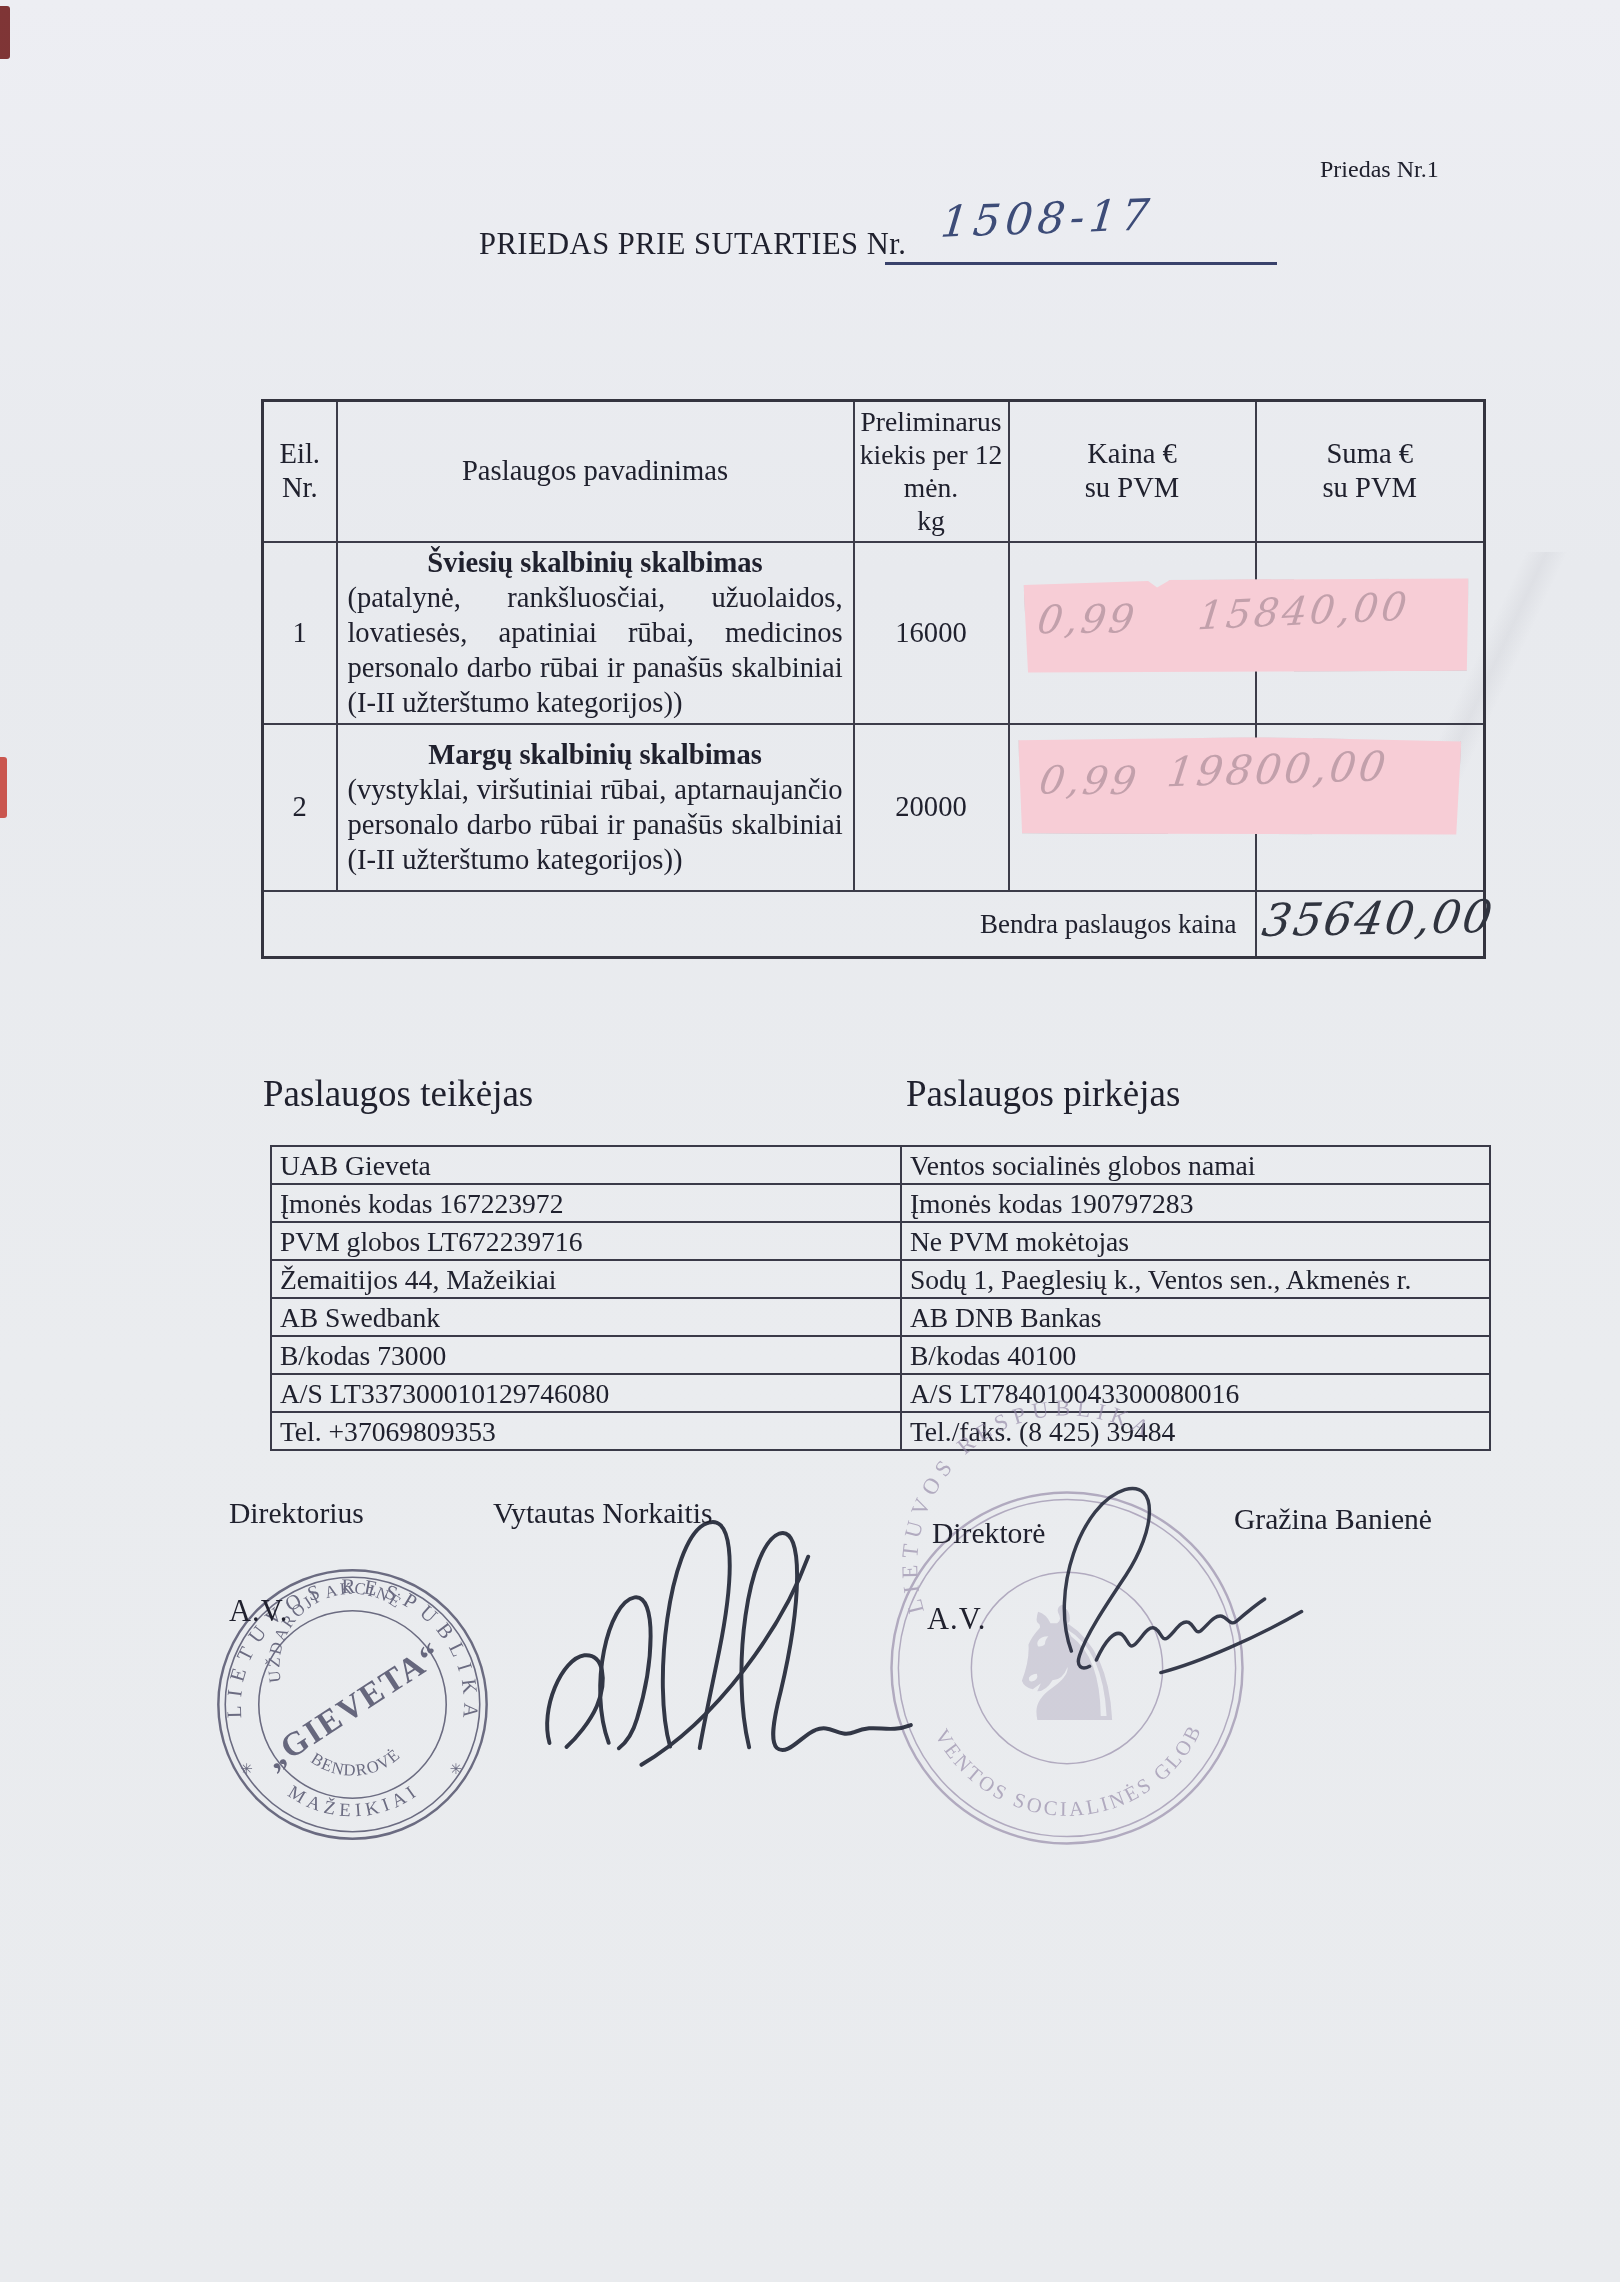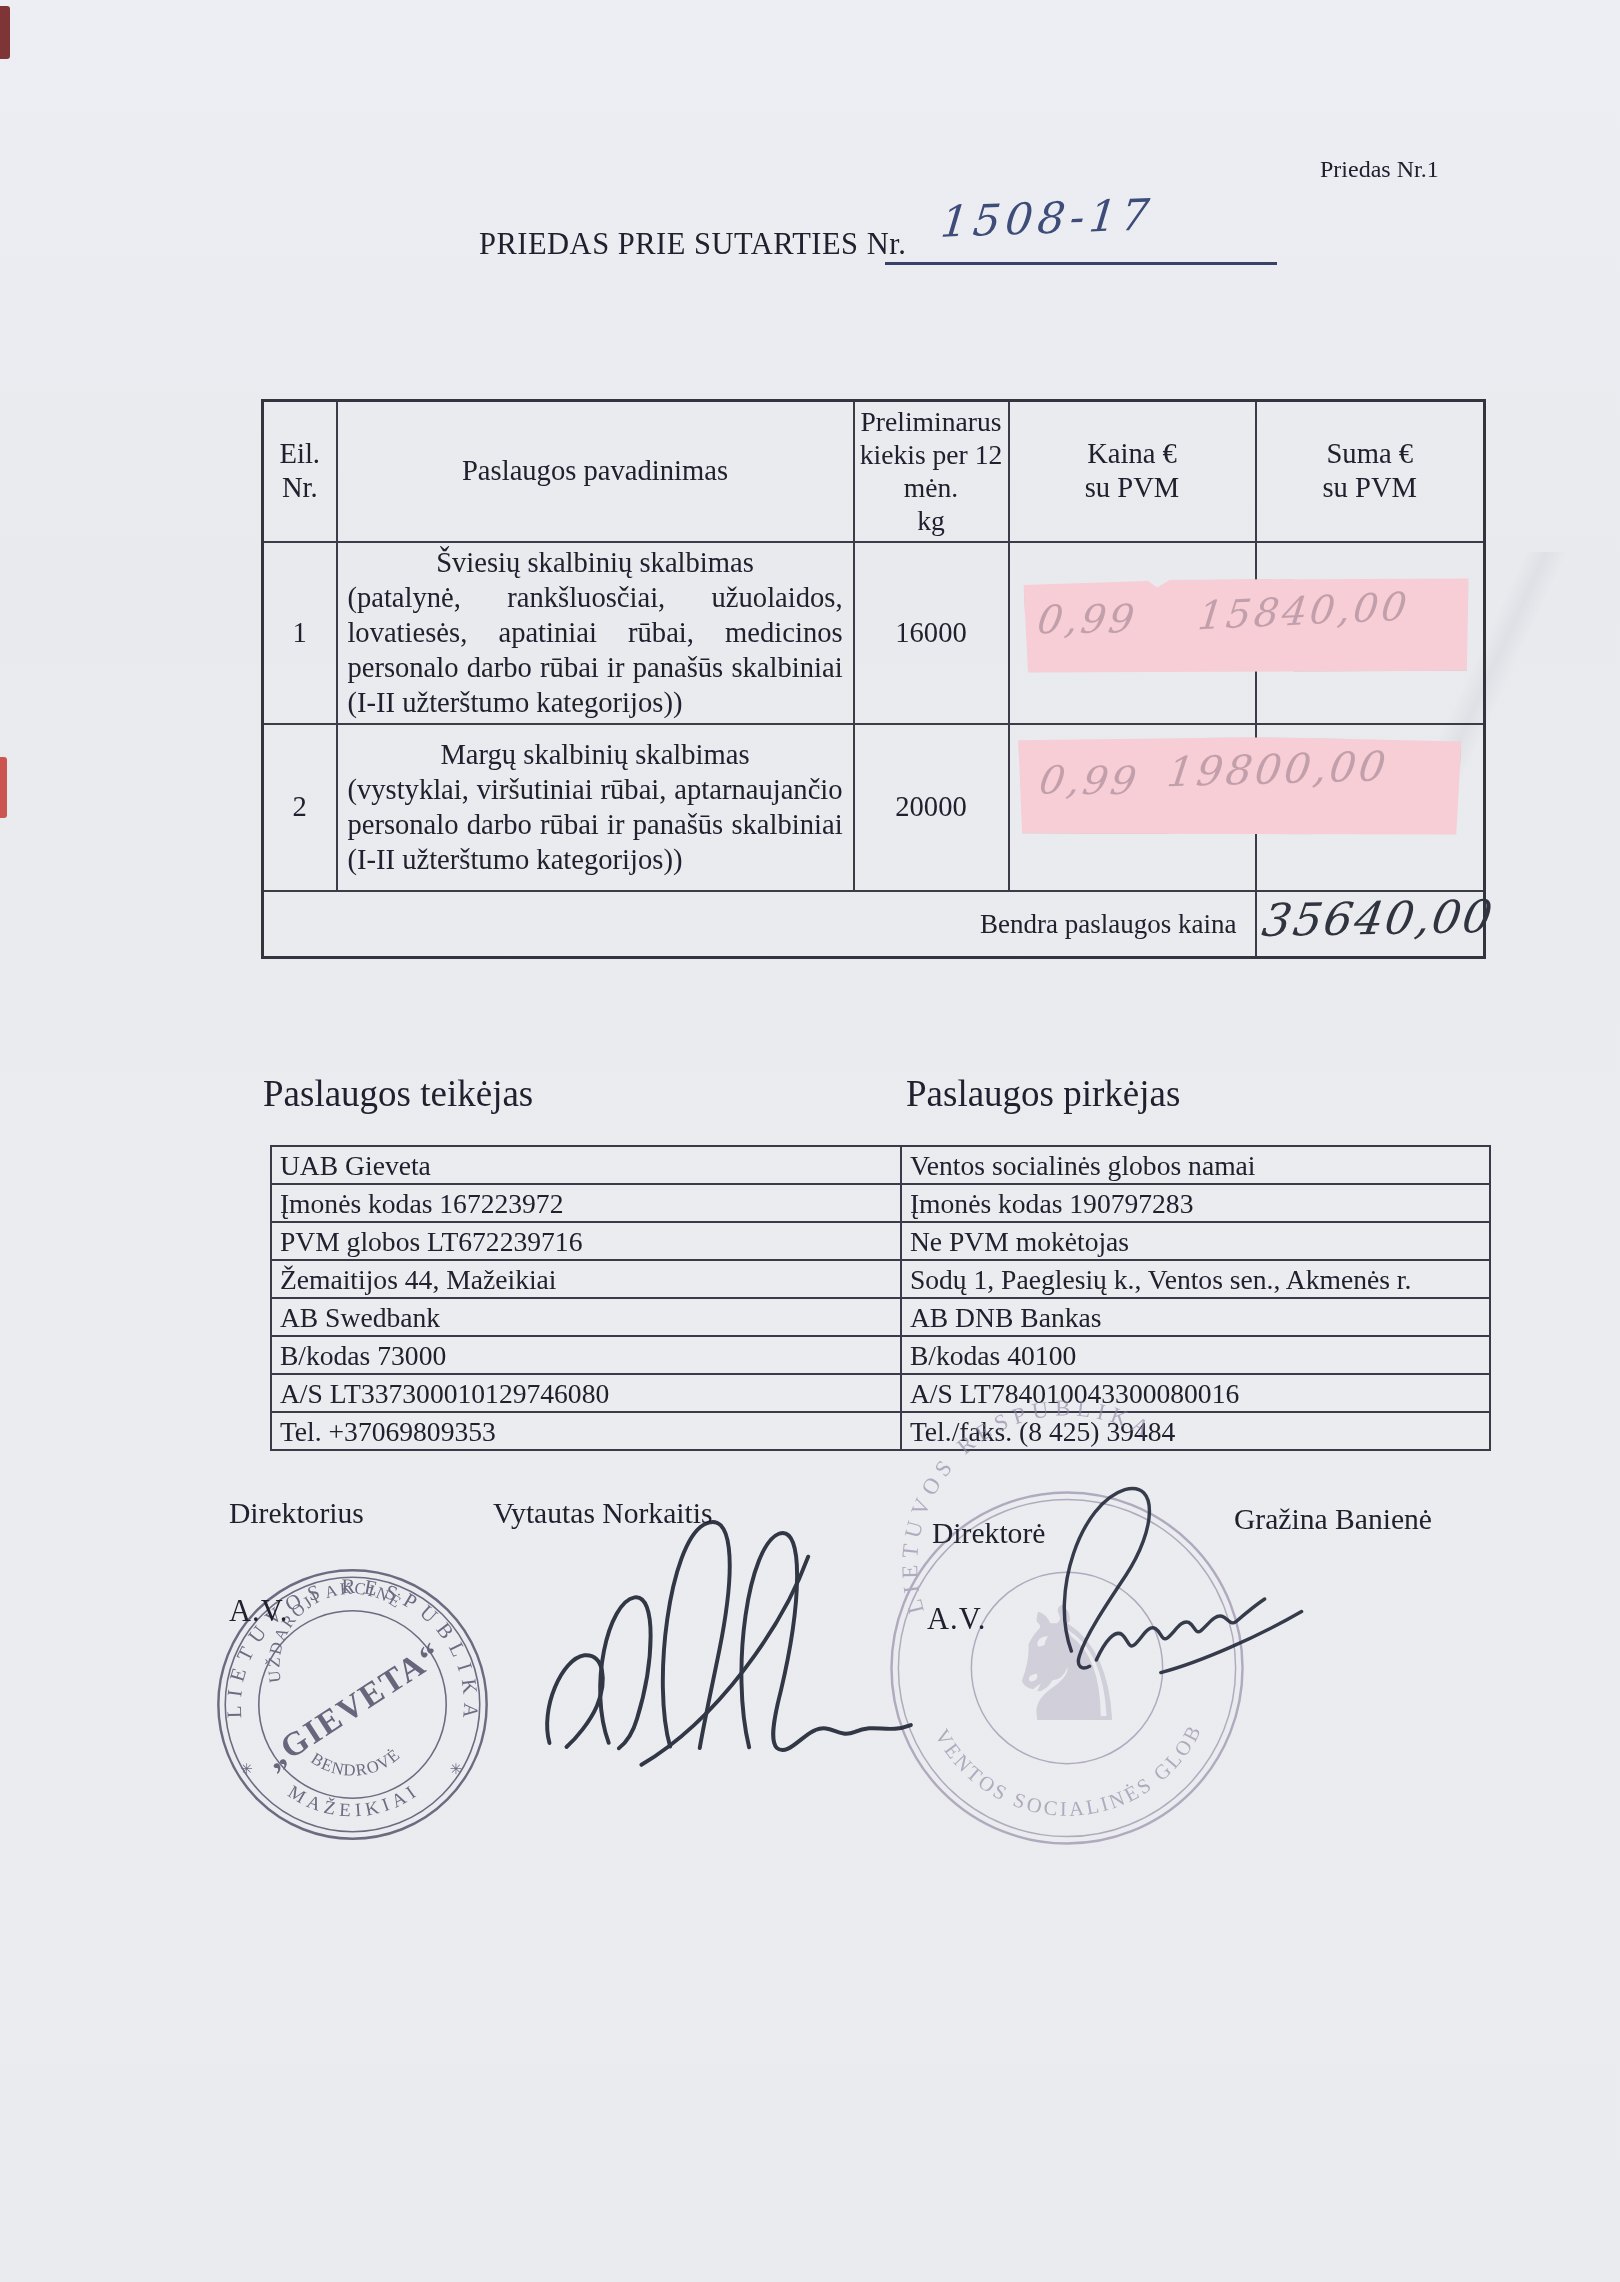--- a/index.html
+++ b/index.html
@@ -22,21 +22,21 @@
     transform:rotate(-2deg) skewX(-8deg);}
   
   table{border-collapse:collapse;table-layout:fixed;}
   .svc{left:261px;top:399px;width:1221px;}
   .svc td{border:2px solid #3c3c49;vertical-align:middle;font-size:28.6px;line-height:34px;overflow:hidden;}
   .svc{border:3px solid #34343f;}
   .svc .hdr{text-align:center;white-space:pre-line;}
   .svc .hdr-qty{font-size:27.6px;line-height:33px;}
   .svc .cell-nr{text-align:center;}
   .svc .cell-name{padding:0 9.9px;}
-  .svc .row-title{font-weight:normal;text-align:center;line-height:35px;}
+  .svc .row-title{font-weight:bold;text-align:center;line-height:35px;}
   .svc .row-desc{text-align:justify;line-height:35px;}
   .svc .cell-qty{text-align:center;}
   .svc .total-label{text-align:right;padding-right:18px;font-size:27px;margin-left:20px;}
   
   .sticker{background:#f7cdd6;box-shadow:0 1px 3px rgba(80,40,60,.25);z-index:2;}
   .sticker1{left:1024px;top:579px;width:445px;height:94px;transform:rotate(-.6deg);
     clip-path:polygon(0 4%,28% 1%,30% 8%,33% 0,100% 2%,99.4% 100%,.8% 97%);}
   .sticker2{left:1018px;top:737px;width:443px;height:98px;transform:rotate(.4deg);
     clip-path:polygon(0 5%,55% 0,100% 3%,99% 98%,1% 100%);}
   .faint{position:absolute;font-family:"DejaVu Serif",serif;font-style:italic;

